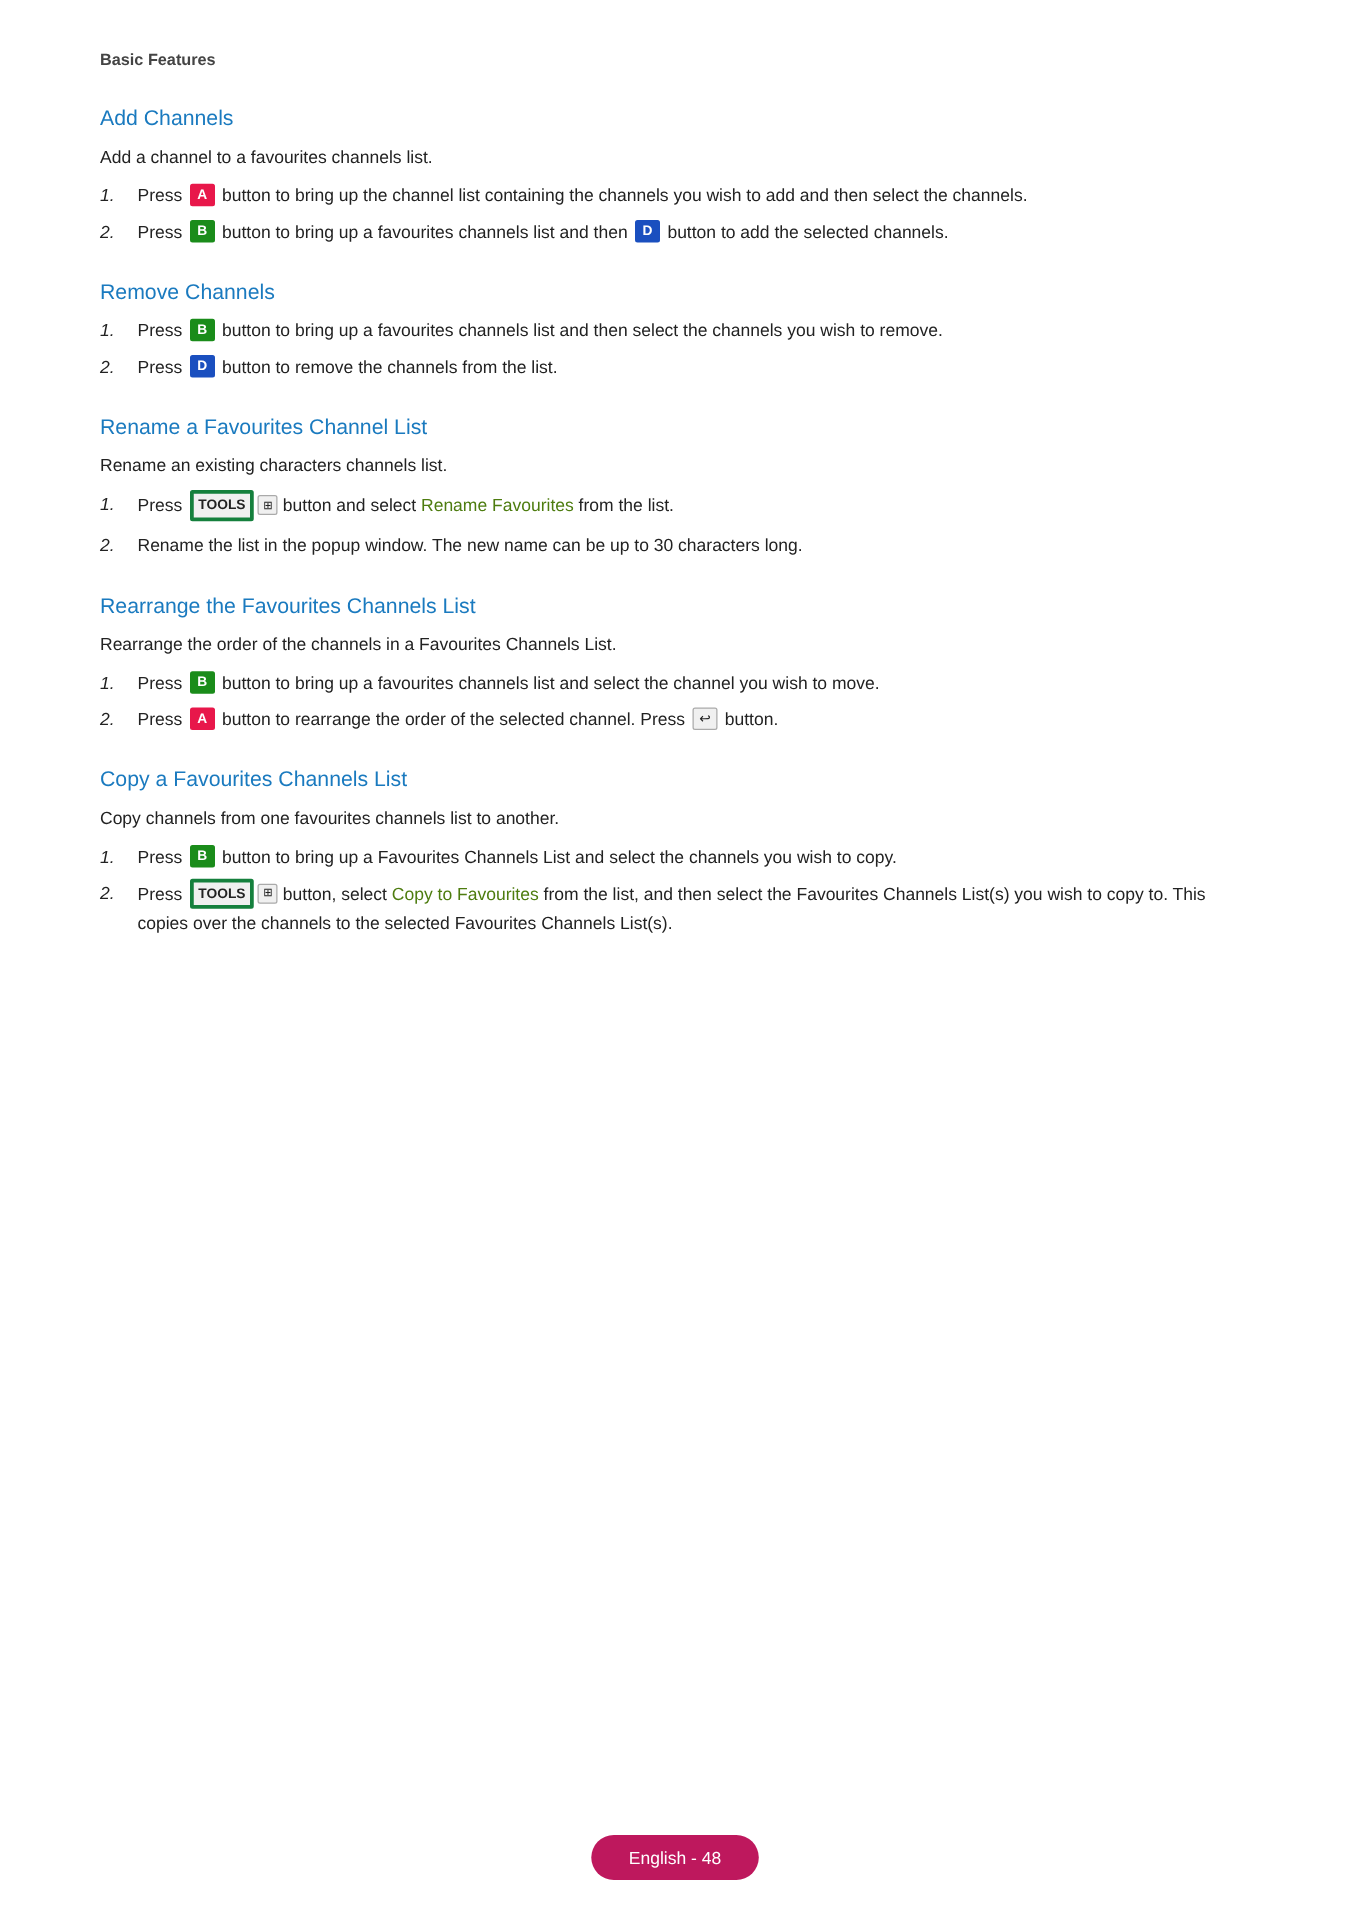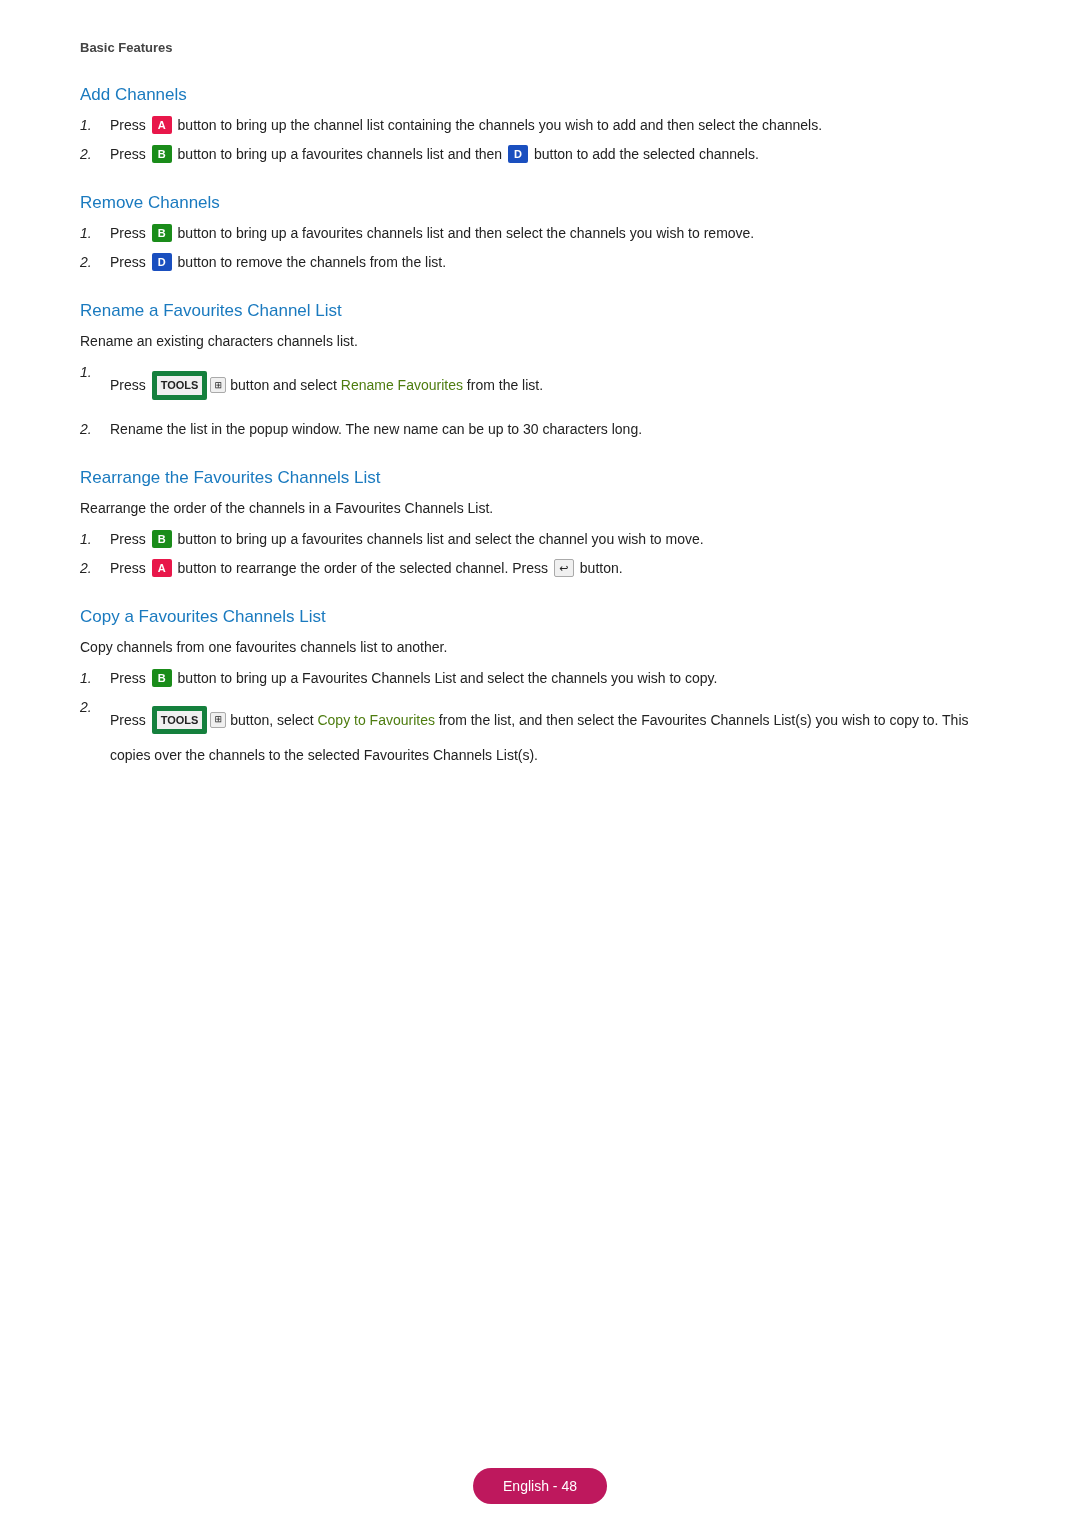--- a/index.html
+++ b/index.html
@@ -94,27 +94,27 @@
 
     .btn-d {
       background-color: #1a4fbf;
     }
 
     .tools-badge {
       display: inline-flex;
       align-items: center;
       justify-content: center;
       padding: 1px 4px;
-      border: 5px solid #15803d;
+      border: 3px solid #15803d;
       border-radius: 2px;
       font-size: 11px;
       font-weight: bold;
       color: #222222;
       background: #f0f0f0;
-      margin: 10px 2px;
+      margin: 0 2px;
       vertical-align: middle;
       position: relative;
       top: -1px;
     }
 
     .tools-icon-suffix {
       display: inline-flex;
       align-items: center;
       justify-content: center;
       width: 16px;
@@ -167,20 +167,21 @@
   </style>
 </head>
 <body>
 
 <div class="page-container">
   <div class="page-label">Basic Features</div>
 
   <div id="sections-container">
       <div class="section">
         <div class="section-title">Add Channels</div>
+        <div class="section-desc">Add a channel to a favourites channels list.</div>
         <div class="list-item">
           <span class="list-number">1.</span>
           <span class="list-content">Press <span class="btn-badge btn-a">A</span> button to bring up the channel list containing the channels you wish to add and then select the channels.</span>
         </div>
         <div class="list-item">
           <span class="list-number">2.</span>
           <span class="list-content">Press <span class="btn-badge btn-b">B</span> button to bring up a favourites channels list and then <span class="btn-badge btn-d">D</span> button to add the selected channels.</span>
         </div>
       </div>
       <div class="section">

